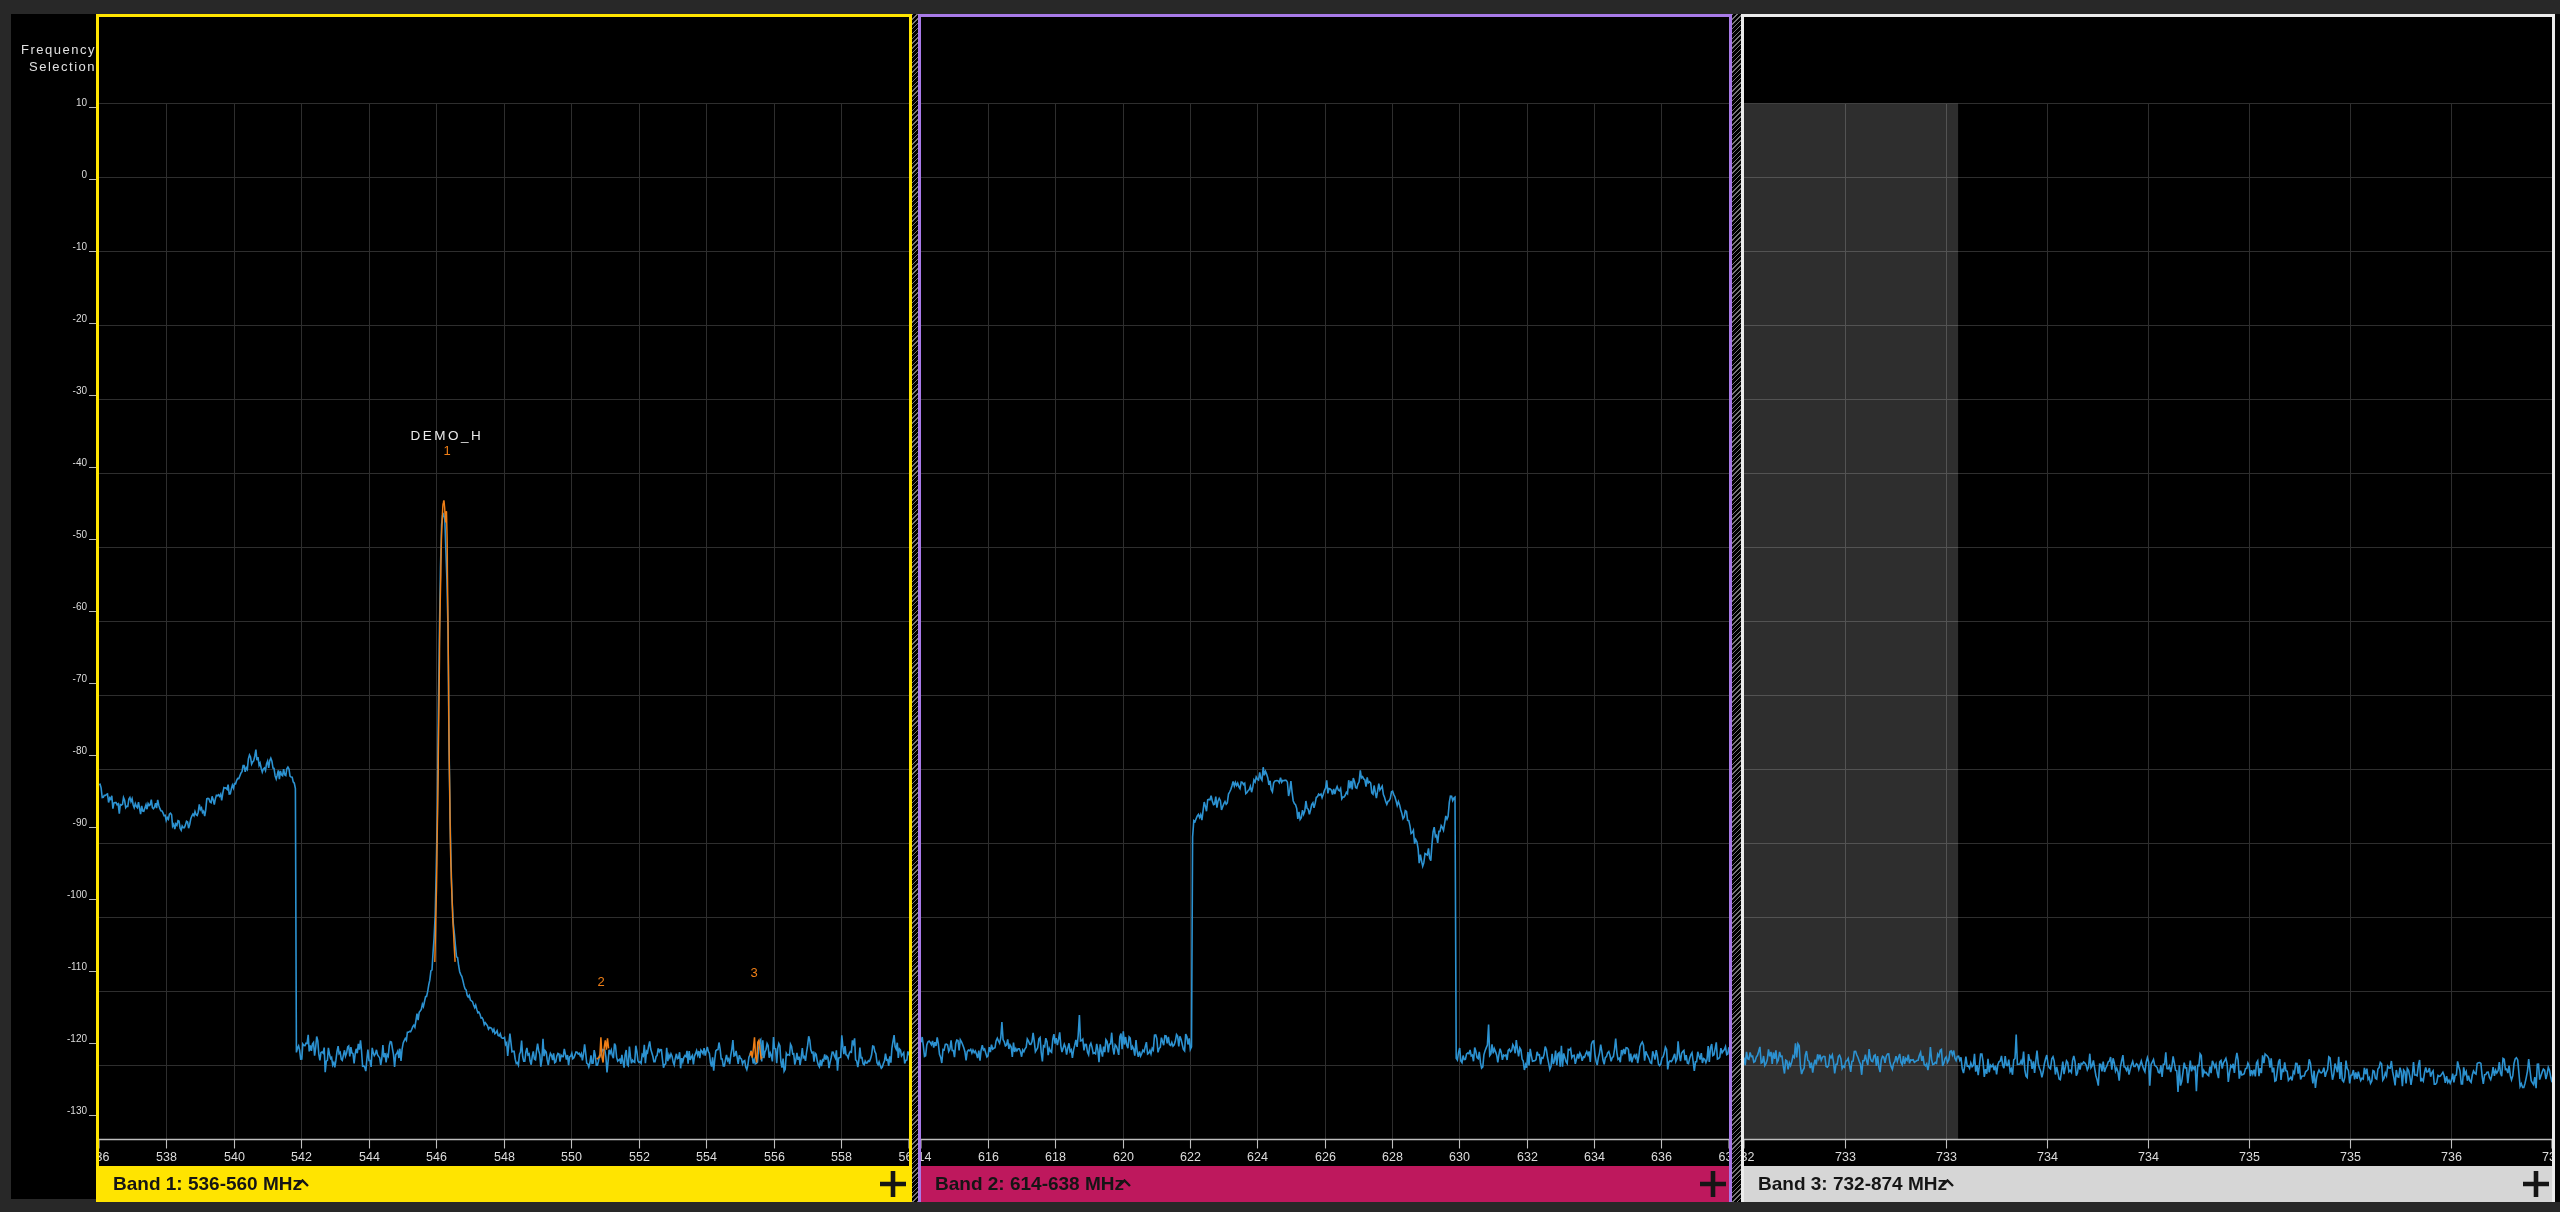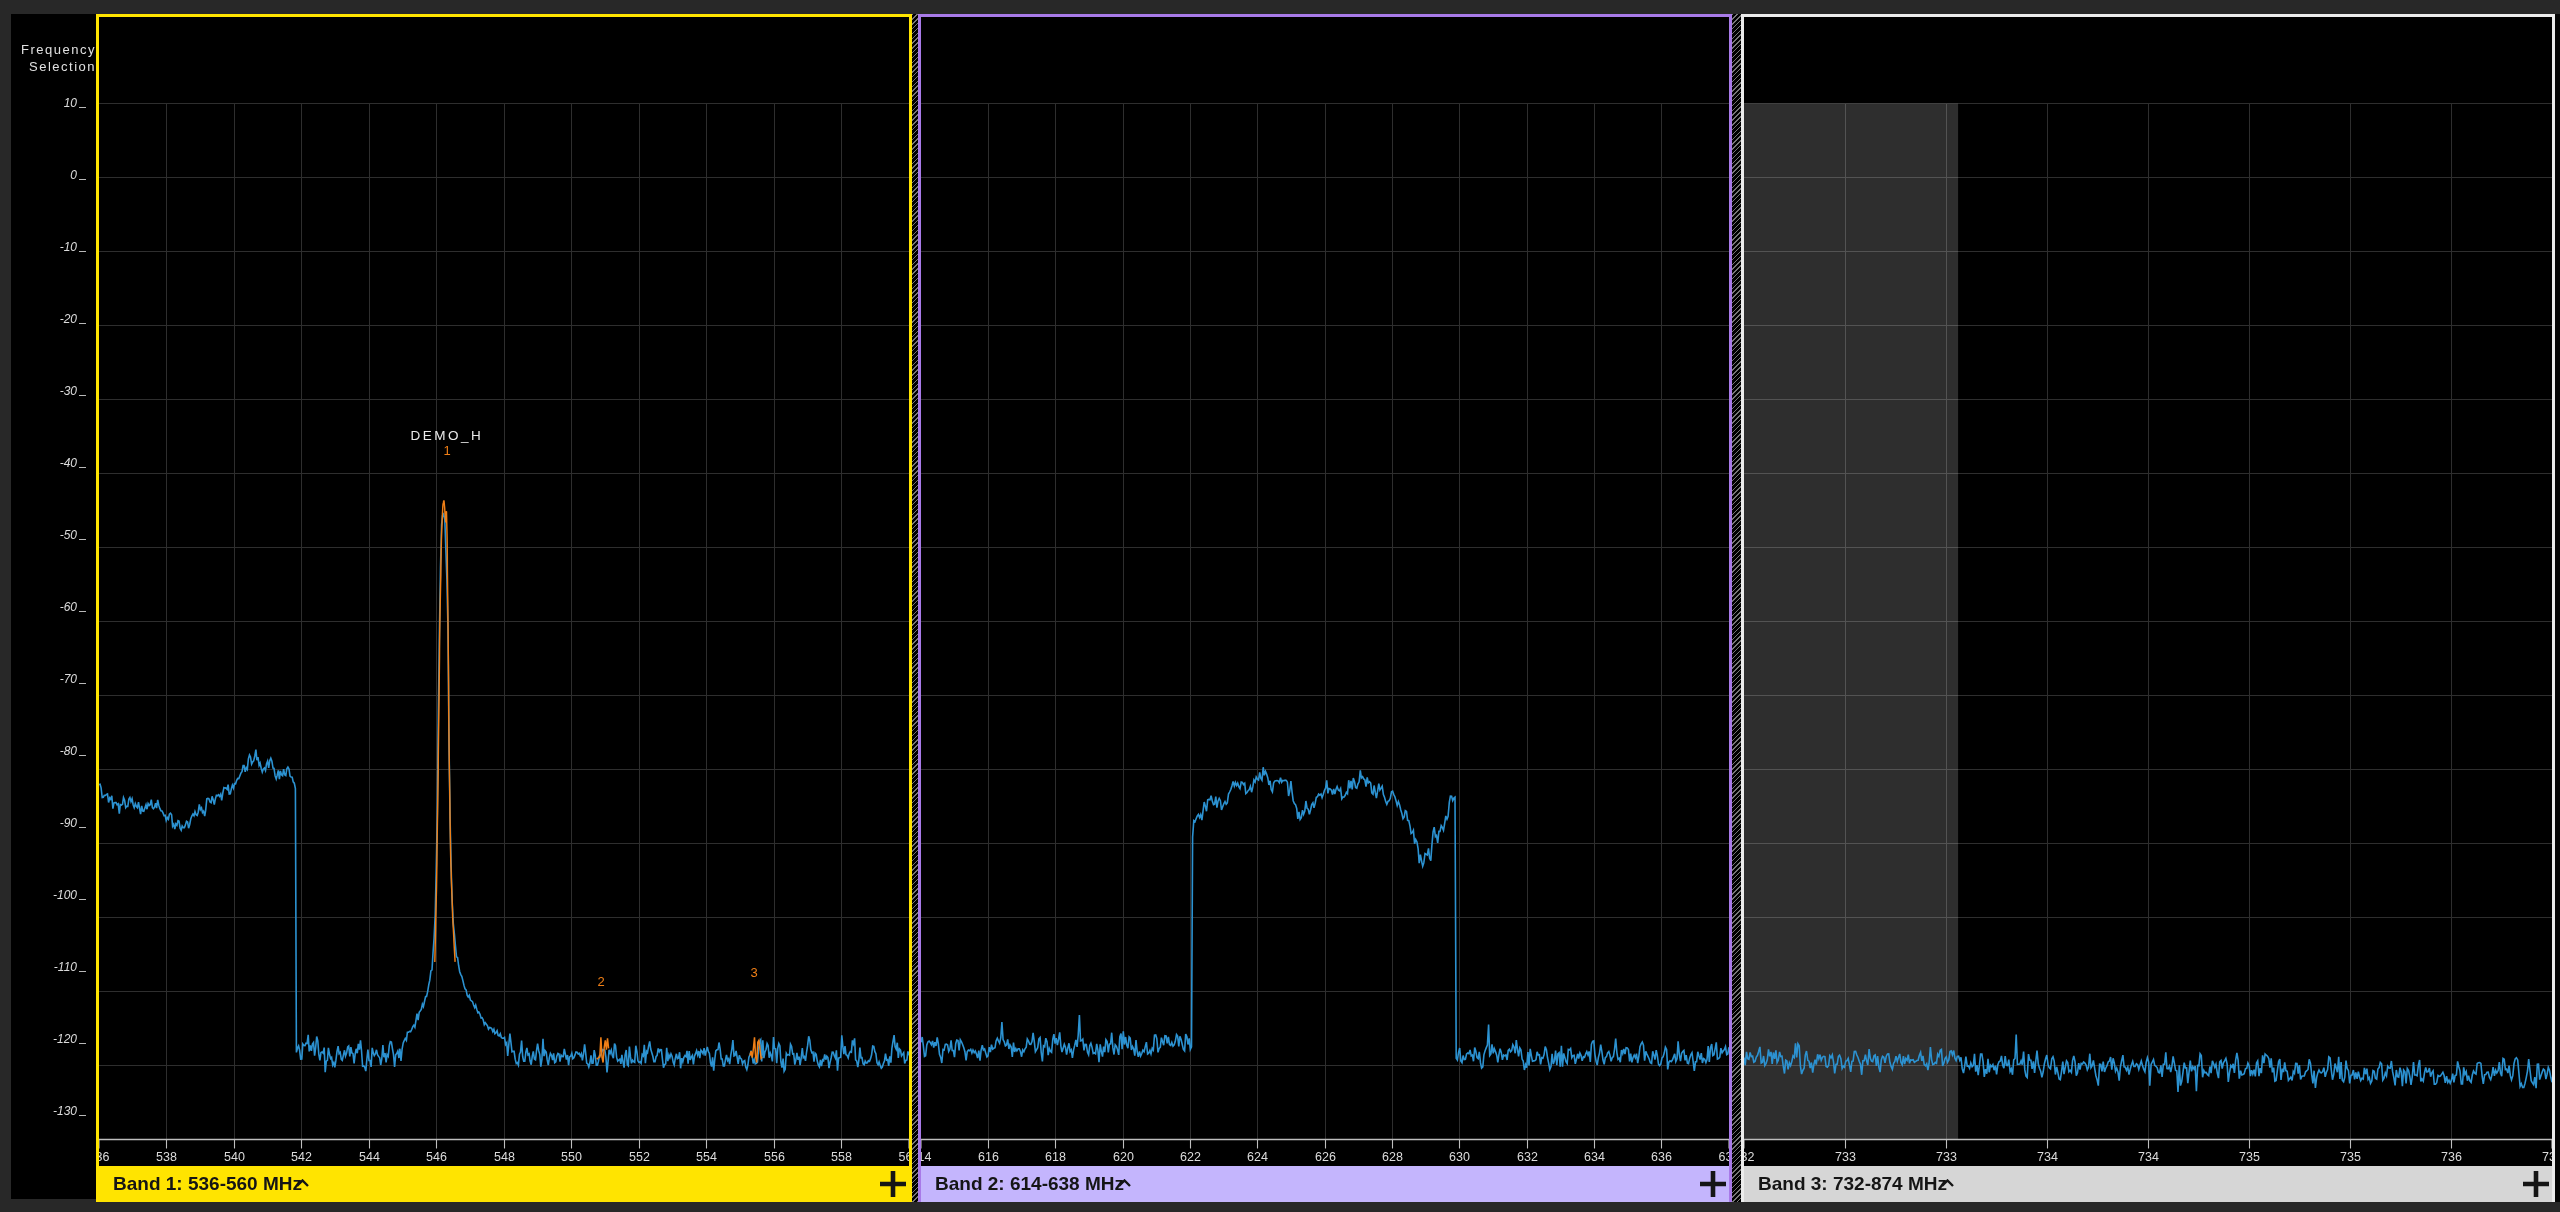--- a/index.html
+++ b/index.html
@@ -1,18 +1,18 @@
 <!DOCTYPE html>
 <html><head><meta charset="utf-8"><style>
 html,body{margin:0;padding:0;width:2560px;height:1212px;background:#282828;overflow:hidden;
 font-family:"Liberation Sans", sans-serif;}
 .side{position:absolute;left:11px;top:14px;width:85px;height:1185px;background:#000;}
 .ttl{position:absolute;top:27px;left:0;width:100%;text-align:right;color:#e0e0e0;
 font-size:13px;line-height:17px;letter-spacing:1.5px;}
-.ylab{position:absolute;right:19px;color:#dcdcdc;font-size:12px;height:16px;line-height:16px;font-style:italic;}
+.ylab{position:absolute;right:9px;color:#dcdcdc;font-size:10px;height:16px;line-height:16px;}
 .ylab .tick{position:absolute;right:-9px;bottom:3px;width:7px;border-bottom:1.5px solid #b9b9b9;}
 .panel{position:absolute;top:14px;height:1188px;border:3px solid;background:#000;box-sizing:border-box;}
 .foot{position:absolute;left:0;bottom:0;width:100%;height:36px;margin-bottom:-3px;margin-left:0;}
 .ftxt{position:absolute;left:14px;top:0;line-height:35px;font-size:19px;font-weight:bold;color:#151515;}
 .caret{position:absolute;top:13px;}
 .plus{position:absolute;right:1px;top:3px;}
 .hatch{position:absolute;top:14px;height:1188px;
 background:repeating-linear-gradient(135deg,#777 0,#777 1px,#000 1px,#000 3.4px);}
 </style></head><body>
 <div class="side">
@@ -170,21 +170,21 @@
         <text x="404.5" y="1144">626</text>
         <text x="471.5" y="1144">628</text>
         <text x="538.5" y="1144">630</text>
         <text x="606.5" y="1144">632</text>
         <text x="673.5" y="1144">634</text>
         <text x="740.5" y="1144">636</text>
         <text x="808" y="1144">638</text>
       </g>
       <polyline fill="none" stroke="#2c92d1" stroke-width="1.6" points="0.0,1025.3 1.2,1020.0 2.3,1028.4 3.5,1039.5 4.6,1038.8 5.8,1027.9 6.9,1024.9 8.1,1024.1 9.2,1025.4 10.4,1027.7 11.6,1023.9 12.7,1030.5 13.9,1025.2 15.0,1029.0 16.2,1020.4 17.3,1026.4 18.5,1037.3 19.7,1040.4 20.8,1046.0 22.0,1032.5 23.1,1033.1 24.3,1027.4 25.4,1027.2 26.6,1028.0 27.7,1034.4 28.9,1032.0 30.1,1023.3 31.2,1033.5 32.4,1033.6 33.5,1040.1 34.7,1026.7 35.8,1023.1 37.0,1023.5 38.1,1033.4 39.3,1022.8 40.5,1024.8 41.6,1027.5 42.8,1030.8 43.9,1034.7 45.1,1043.4 46.2,1034.9 47.4,1033.1 48.5,1033.7 49.7,1032.3 50.9,1036.1 52.0,1033.0 53.2,1035.6 54.3,1034.0 55.5,1037.3 56.6,1041.1 57.8,1033.5 59.0,1043.7 60.1,1033.1 61.3,1028.3 62.4,1033.1 63.6,1032.0 64.7,1035.9 65.9,1039.9 67.0,1038.8 68.2,1030.1 69.4,1035.1 70.5,1027.7 71.7,1032.2 72.8,1031.3 74.0,1030.7 75.1,1023.9 76.3,1021.2 77.4,1023.9 78.6,1026.2 79.8,1020.7 80.9,1005.0 82.1,1022.8 83.2,1024.5 84.4,1028.9 85.5,1028.0 86.7,1022.4 87.9,1032.0 89.0,1027.9 90.2,1030.0 91.3,1039.9 92.5,1025.5 93.6,1035.0 94.8,1031.6 95.9,1033.9 97.1,1031.8 98.3,1031.8 99.4,1034.4 100.6,1039.7 101.7,1032.9 102.9,1034.8 104.0,1031.8 105.2,1030.1 106.3,1022.0 107.5,1024.1 108.7,1027.2 109.8,1027.4 111.0,1024.6 112.1,1015.9 113.3,1024.7 114.4,1034.8 115.6,1032.7 116.7,1030.7 117.9,1021.8 119.1,1020.5 120.2,1035.5 121.4,1044.5 122.5,1028.8 123.7,1029.8 124.8,1021.2 126.0,1024.7 127.2,1038.1 128.3,1031.4 129.5,1034.2 130.6,1035.3 131.8,1022.2 132.9,1017.2 134.1,1026.6 135.2,1021.1 136.4,1028.1 137.6,1021.9 138.7,1015.4 139.9,1029.3 141.0,1035.0 142.2,1031.1 143.3,1027.3 144.5,1030.5 145.6,1037.7 146.8,1031.1 148.0,1026.3 149.1,1034.5 150.3,1032.8 151.4,1040.8 152.6,1032.8 153.7,1028.4 154.9,1022.9 156.1,1029.8 157.2,1018.3 158.4,998.1 159.5,1023.9 160.7,1023.5 161.8,1022.2 163.0,1033.4 164.1,1027.4 165.3,1027.5 166.5,1035.3 167.6,1037.8 168.8,1028.6 169.9,1026.3 171.1,1030.6 172.2,1036.5 173.4,1035.8 174.5,1036.7 175.7,1026.8 176.9,1033.2 178.0,1045.3 179.2,1027.3 180.3,1034.1 181.5,1039.7 182.6,1029.7 183.8,1035.2 184.9,1022.6 186.1,1024.5 187.3,1035.4 188.4,1027.2 189.6,1026.9 190.7,1015.7 191.9,1030.9 193.0,1037.5 194.2,1027.7 195.4,1029.3 196.5,1032.6 197.7,1037.9 198.8,1019.9 200.0,1016.6 201.1,1032.1 202.3,1014.2 203.4,1027.5 204.6,1020.0 205.8,1028.4 206.9,1031.1 208.1,1019.8 209.2,1021.0 210.4,1033.0 211.5,1029.4 212.7,1032.0 213.8,1038.7 215.0,1023.1 216.2,1034.6 217.3,1039.8 218.5,1034.4 219.6,1039.1 220.8,1036.5 221.9,1033.2 223.1,1034.7 224.3,1029.4 225.4,1025.2 226.6,1037.0 227.7,1036.2 228.9,1033.4 230.0,1036.9 231.2,1031.3 232.3,1033.0 233.5,1018.1 234.7,1017.9 235.8,1021.5 237.0,1035.4 238.1,1031.6 239.3,1030.1 240.4,1020.6 241.6,1024.7 242.7,1028.2 243.9,1018.7 245.1,1018.9 246.2,1026.3 247.4,1019.9 248.5,1027.5 249.7,1028.4 250.8,1025.4 252.0,1029.2 253.2,1027.8 254.3,1024.3 255.5,1017.5 256.6,1019.1 257.8,1029.3 258.9,1019.3 260.1,1022.4 261.2,1027.3 262.4,1032.5 263.6,1034.0 264.7,1017.0 265.9,1019.8 267.0,1027.5 268.2,1021.4 269.3,1032.5 270.5,1029.8 271.6,820.0 272.8,803.7 274.0,804.7 275.1,801.8 276.3,799.0 277.4,797.5 278.6,800.5 279.7,797.6 280.9,803.1 282.0,794.3 283.2,785.0 284.4,789.4 285.5,794.2 286.7,782.9 287.8,782.4 289.0,782.8 290.1,778.7 291.3,784.0 292.5,787.7 293.6,787.2 294.8,779.6 295.9,790.7 297.1,783.9 298.2,781.4 299.4,783.7 300.5,793.0 301.7,789.7 302.9,786.5 304.0,784.5 305.2,787.3 306.3,785.9 307.5,777.1 308.6,775.0 309.8,772.5 310.9,769.0 312.1,764.4 313.3,769.1 314.4,765.5 315.6,768.5 316.7,766.2 317.9,769.8 319.0,771.6 320.2,765.0 321.4,765.5 322.5,767.6 323.7,766.3 324.8,776.7 326.0,775.6 327.1,773.7 328.3,772.5 329.4,769.3 330.6,775.2 331.8,769.9 332.9,762.9 334.1,765.1 335.2,760.0 336.4,762.2 337.5,763.1 338.7,755.4 339.8,761.3 341.0,763.3 342.2,750.2 343.3,758.3 344.5,754.3 345.6,757.0 346.8,760.9 347.9,768.0 349.1,763.8 350.2,772.6 351.4,774.9 352.6,766.1 353.7,764.1 354.9,763.7 356.0,763.5 357.2,763.9 358.3,765.7 359.5,760.8 360.7,765.3 361.8,763.4 363.0,763.7 364.1,763.1 365.3,763.4 366.4,765.2 367.6,779.0 368.7,774.1 369.9,764.0 371.1,775.3 372.2,783.7 373.4,786.5 374.5,787.6 375.7,791.5 376.8,801.9 378.0,794.9 379.1,802.6 380.3,800.8 381.5,793.1 382.6,797.4 383.8,794.1 384.9,784.0 386.1,791.3 387.2,792.1 388.4,797.3 389.6,792.7 390.7,787.5 391.9,785.8 393.0,790.9 394.2,786.1 395.3,780.3 396.5,779.6 397.6,777.1 398.8,778.2 400.0,777.0 401.1,780.6 402.3,777.2 403.4,773.5 404.6,771.2 405.7,763.4 406.9,776.4 408.0,771.5 409.2,771.9 410.4,773.1 411.5,777.5 412.7,772.0 413.8,777.0 415.0,772.2 416.1,769.6 417.3,773.1 418.4,773.8 419.6,771.4 420.8,781.9 421.9,780.1 423.1,780.0 424.2,778.3 425.4,775.3 426.5,776.7 427.7,763.2 428.9,771.5 430.0,763.9 431.2,772.4 432.3,761.0 433.5,764.6 434.6,770.5 435.8,771.3 436.9,767.0 438.1,764.8 439.3,753.3 440.4,761.0 441.6,759.6 442.7,761.9 443.9,763.0 445.0,769.6 446.2,760.4 447.3,765.9 448.5,764.7 449.7,766.1 450.8,776.0 452.0,777.2 453.1,768.5 454.3,775.5 455.4,781.0 456.6,774.2 457.8,766.7 458.9,773.0 460.1,771.1 461.2,769.2 462.4,777.5 463.5,780.2 464.7,784.6 465.8,787.4 467.0,784.4 468.2,783.6 469.3,781.3 470.5,774.8 471.6,774.1 472.8,777.6 473.9,779.7 475.1,784.0 476.2,788.4 477.4,784.5 478.6,788.0 479.7,792.8 480.9,796.6 482.0,801.8 483.2,800.0 484.3,793.7 485.5,794.5 486.6,803.3 487.8,803.7 489.0,809.1 490.1,816.5 491.3,815.5 492.4,813.2 493.6,826.7 494.7,822.4 495.9,824.7 497.1,831.5 498.2,846.1 499.4,837.7 500.5,843.6 501.7,849.2 502.8,845.9 504.0,836.5 505.1,837.2 506.3,837.9 507.5,831.4 508.6,841.1 509.8,843.7 510.9,828.1 512.1,814.9 513.2,810.2 514.4,819.6 515.5,818.4 516.7,825.9 517.9,814.4 519.0,814.5 520.2,808.6 521.3,810.4 522.5,813.3 523.6,806.9 524.8,798.9 526.0,802.2 527.1,799.4 528.3,785.4 529.4,779.1 530.6,779.3 531.7,783.6 532.9,781.1 534.0,780.2 535.2,1041.2 536.4,1043.0 537.5,1035.7 538.7,1031.0 539.8,1044.0 541.0,1045.7 542.1,1038.5 543.3,1042.6 544.4,1042.4 545.6,1036.9 546.8,1035.9 547.9,1036.7 549.1,1032.9 550.2,1038.9 551.4,1038.1 552.5,1044.3 553.7,1030.6 554.8,1034.3 556.0,1040.5 557.2,1041.6 558.3,1034.9 559.5,1045.9 560.6,1051.1 561.8,1049.8 562.9,1037.9 564.1,1033.7 565.3,1030.6 566.4,1028.0 567.6,1007.6 568.7,1038.6 569.9,1036.9 571.0,1027.3 572.2,1036.4 573.3,1031.7 574.5,1034.6 575.7,1038.2 576.8,1045.4 578.0,1037.2 579.1,1031.6 580.3,1035.7 581.4,1042.8 582.6,1038.1 583.7,1038.8 584.9,1037.9 586.1,1043.0 587.2,1033.4 588.4,1032.1 589.5,1034.8 590.7,1033.6 591.8,1027.7 593.0,1030.0 594.2,1036.3 595.3,1023.1 596.5,1032.5 597.6,1039.5 598.8,1030.8 599.9,1032.7 601.1,1042.1 602.2,1044.0 603.4,1053.0 604.6,1047.6 605.7,1050.6 606.9,1035.1 608.0,1048.5 609.2,1031.8 610.3,1038.3 611.5,1044.3 612.6,1043.9 613.8,1043.8 615.0,1042.6 616.1,1034.8 617.3,1038.0 618.4,1037.8 619.6,1047.3 620.7,1040.7 621.9,1041.2 623.1,1037.6 624.2,1029.5 625.4,1032.8 626.5,1040.5 627.7,1046.3 628.8,1052.6 630.0,1049.5 631.1,1036.9 632.3,1047.1 633.5,1043.4 634.6,1033.5 635.8,1048.1 636.9,1036.8 638.1,1035.7 639.2,1049.7 640.4,1028.9 641.5,1049.7 642.7,1036.4 643.9,1040.6 645.0,1044.7 646.2,1046.6 647.3,1032.4 648.5,1032.9 649.6,1031.5 650.8,1040.7 651.9,1038.6 653.1,1038.2 654.3,1046.8 655.4,1042.6 656.6,1036.8 657.7,1041.5 658.9,1036.0 660.0,1038.3 661.2,1043.9 662.4,1039.7 663.5,1040.4 664.7,1036.9 665.8,1034.6 667.0,1037.9 668.1,1034.4 669.3,1045.0 670.4,1027.4 671.6,1024.3 672.8,1023.9 673.9,1037.3 675.1,1044.2 676.2,1048.1 677.4,1040.3 678.5,1036.1 679.7,1027.7 680.8,1034.0 682.0,1043.0 683.2,1047.3 684.3,1040.7 685.5,1039.6 686.6,1035.8 687.8,1034.5 688.9,1038.1 690.1,1044.3 691.3,1040.4 692.4,1039.7 693.6,1031.8 694.7,1021.5 695.9,1035.8 697.0,1042.4 698.2,1041.2 699.3,1045.2 700.5,1033.0 701.7,1036.6 702.8,1031.9 704.0,1037.0 705.1,1030.7 706.3,1031.0 707.4,1032.5 708.6,1044.3 709.7,1036.7 710.9,1045.3 712.1,1040.4 713.2,1038.1 714.4,1040.8 715.5,1036.7 716.7,1046.1 717.8,1039.6 719.0,1029.7 720.1,1026.9 721.3,1025.0 722.5,1028.3 723.6,1043.7 724.8,1034.3 725.9,1037.1 727.1,1039.7 728.2,1042.0 729.4,1045.8 730.6,1046.5 731.7,1034.2 732.9,1038.1 734.0,1042.6 735.2,1033.1 736.3,1038.3 737.5,1047.2 738.6,1048.6 739.8,1047.0 741.0,1040.8 742.1,1039.8 743.3,1035.8 744.4,1030.2 745.6,1032.4 746.7,1052.4 747.9,1045.2 749.0,1043.9 750.2,1044.6 751.4,1043.0 752.5,1040.1 753.7,1036.9 754.8,1044.6 756.0,1041.9 757.1,1024.3 758.3,1037.3 759.5,1044.2 760.6,1036.2 761.8,1034.5 762.9,1033.5 764.1,1043.3 765.2,1038.1 766.4,1046.2 767.5,1046.6 768.7,1041.2 769.9,1037.5 771.0,1035.6 772.2,1044.9 773.3,1053.8 774.5,1044.8 775.6,1044.7 776.8,1034.8 777.9,1038.8 779.1,1042.5 780.3,1036.1 781.4,1046.0 782.6,1041.5 783.7,1042.2 784.9,1045.6 786.0,1042.6 787.2,1029.1 788.3,1045.0 789.5,1031.0 790.7,1027.0 791.8,1038.6 793.0,1037.8 794.1,1031.8 795.3,1025.4 796.4,1042.1 797.6,1041.5 798.8,1040.1 799.9,1031.2 801.1,1035.8 802.2,1034.0 803.4,1032.5 804.5,1029.6 805.7,1037.6 806.8,1036.9 808.0,1030.2"></polyline>
     </svg>
-    <div class="foot" style="background:#c4b5fd">
+    <div class="foot" style="background:#be185d">
       <span class="ftxt">Band 2: 614-638 MHz</span>
       <svg class="caret" style="left:196px" width="15" height="9" viewBox="0 0 15 9">
         <polyline points="2,7 7.5,1.5 13,7" fill="none" stroke="#151515" stroke-width="2.4"></polyline>
       </svg>
       <svg class="plus" width="30" height="30" viewBox="0 0 30 30">
         <path d="M15 2 V28 M2 15 H28" stroke="#151515" stroke-width="4.6"></path>
       </svg>
     </div>
   </div>
 <div class="panel" style="left:1741px;width:814px;border-color:#ececec">

